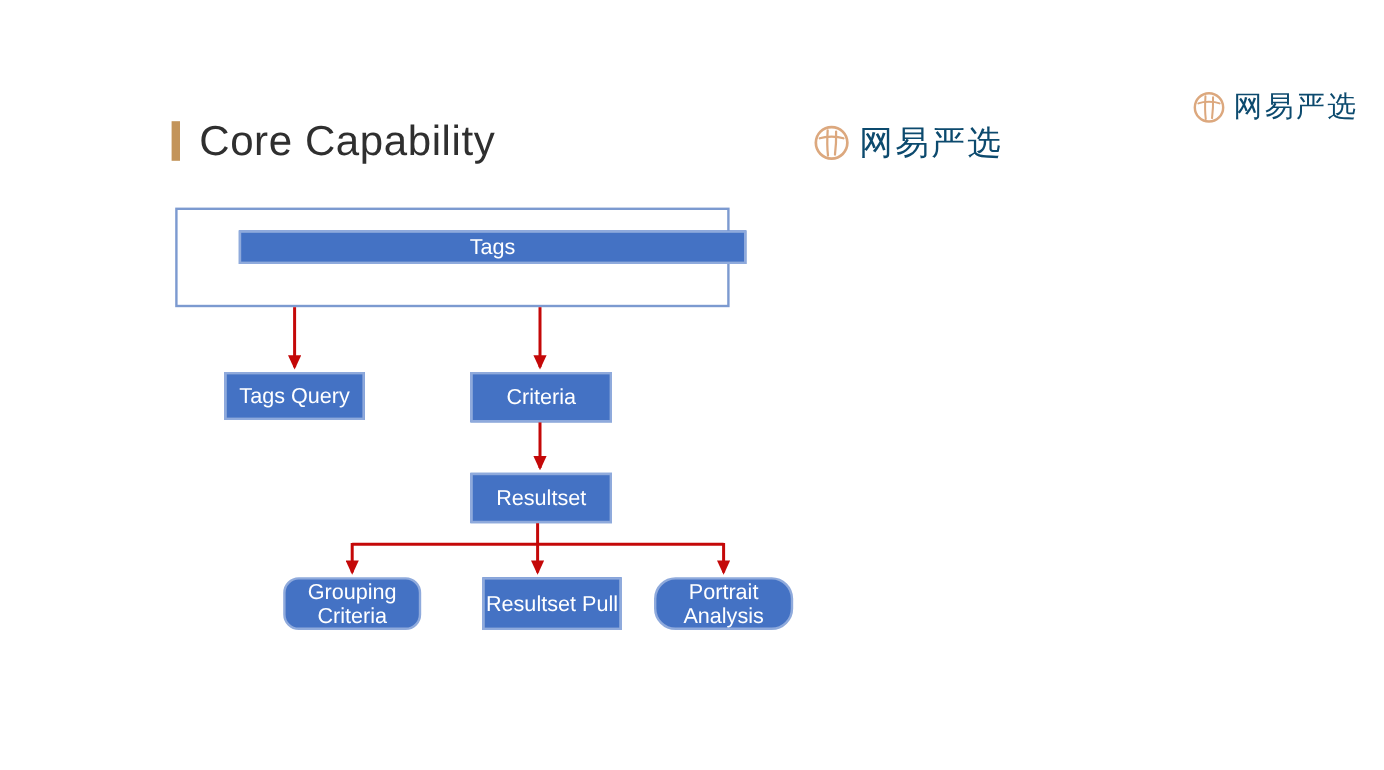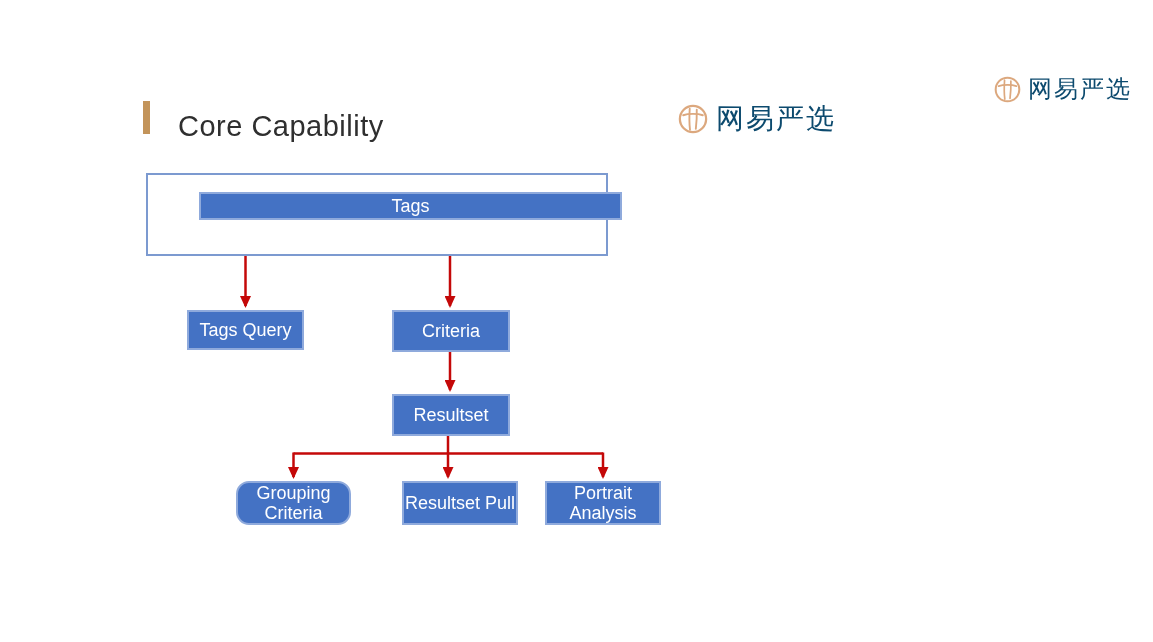--- a/index.html
+++ b/index.html
@@ -18,22 +18,22 @@
   
   .accent-bar {
     position: absolute;
     left: 143px; top: 101px;
     width: 7px; height: 33px;
     background: #C3945A;
   }
   .page-title {
     position: absolute;
     left: 162px; top: 94px;
-    margin: 16px;
-    font-size: 29px;
+    margin: 4px;
+    font-size: 35px;
     font-weight: 400;
     color: #2F2F2F;
     letter-spacing: 0.5px;
     white-space: nowrap;
   }
 
   
   .brand-logo {
     position: absolute;
     display: flex;
@@ -70,21 +70,21 @@
     align-items: center;
     justify-content: center;
     text-align: center;
   }
   .node-tags              { left: 163px; top: 192px; width: 423px; height: 28px; margin-left: 36px; }
   .node-tags-query        { left: 187px; top: 310px; width: 117px; height: 40px; }
   .node-grouping          { left: 392px; top: 310px; width: 118px; height: 42px; }
   .node-resultset         { left: 392px; top: 394px; width: 118px; height: 42px; }
   .node-grouping-criteria { left: 236px; top: 481px; width: 115px; height: 44px; border-radius: 13px; }
   .node-resultset-pull    { left: 390px; top: 481px; width: 116px; height: 44px; margin-left: 12px; }
-  .node-portrait-analysis { left: 545px; top: 481px; width: 116px; height: 44px; }
+  .node-portrait-analysis { left: 545px; top: 481px; width: 116px; height: 44px; border-radius: 18px; }
 
   .edges-overlay {
     position: absolute;
     left: 0; top: 0;
     width: 1153px; height: 642px;
     pointer-events: none;
   }
   .edge {
     stroke: #C40808;
     stroke-width: 2.5;

